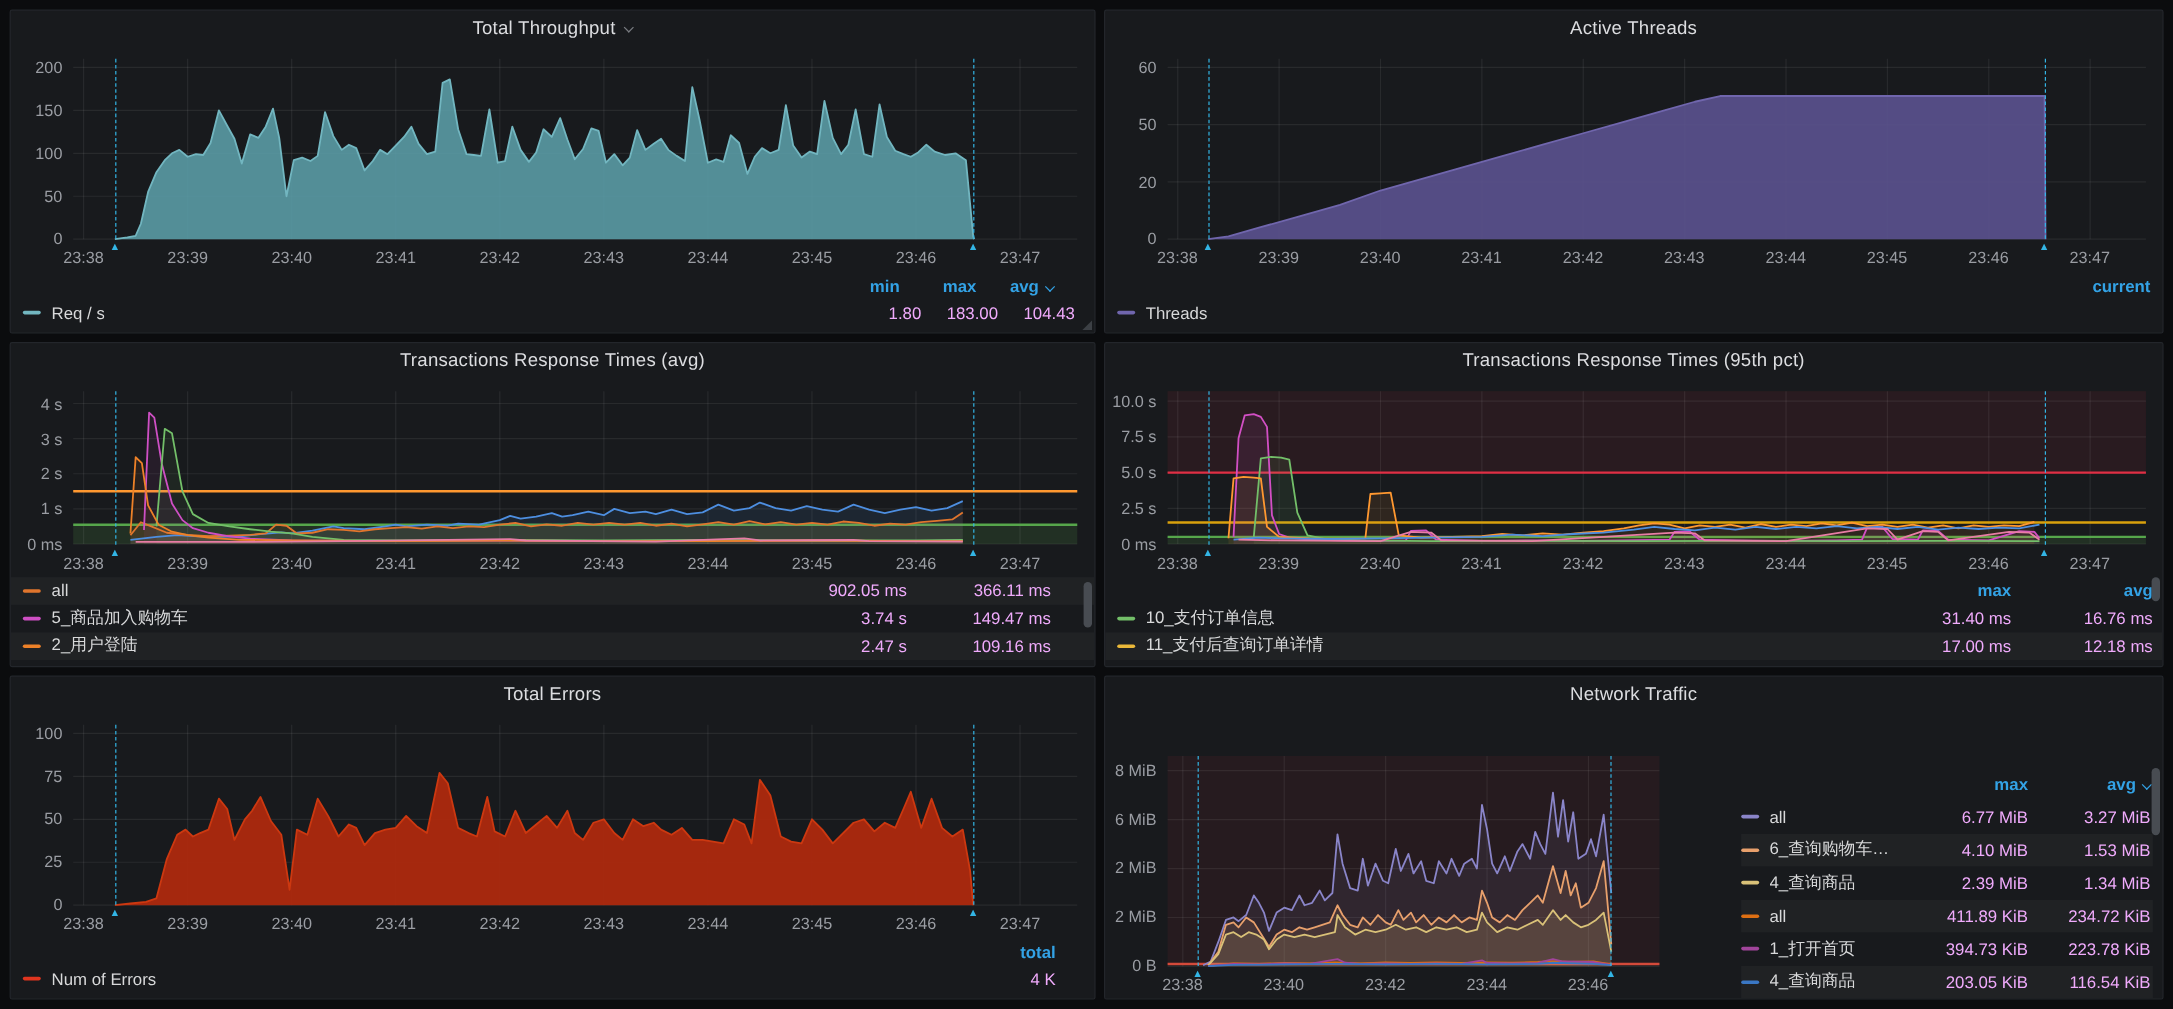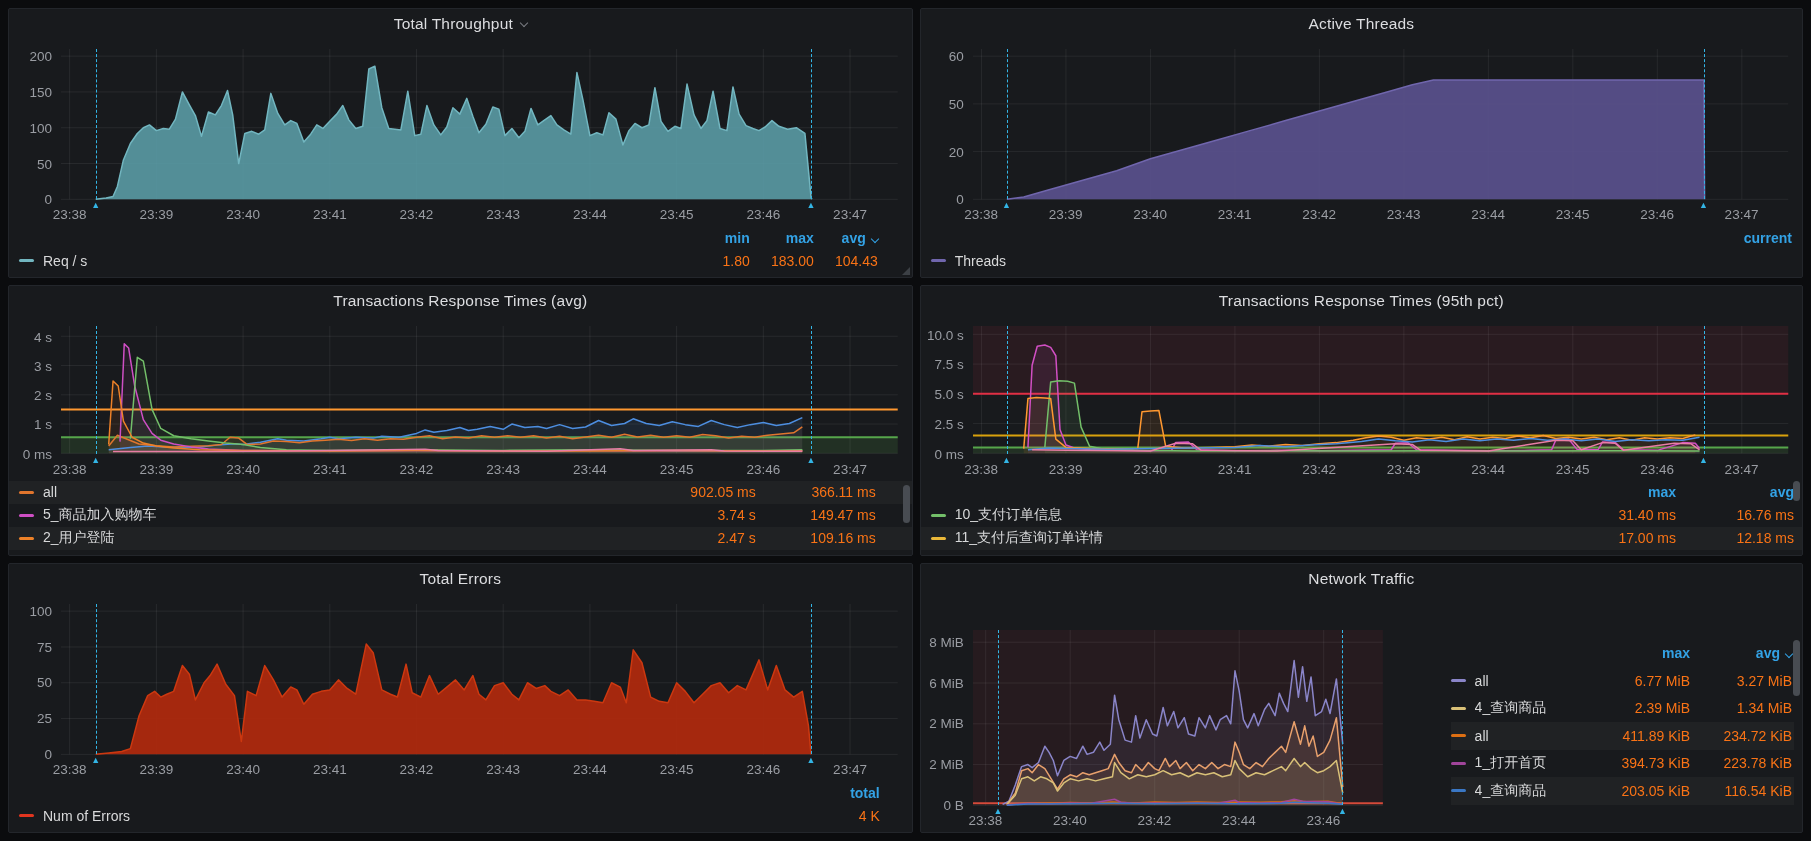--- a/index.html
+++ b/index.html
@@ -18,21 +18,21 @@
   .ytick{position:absolute;right:9px;transform:translateY(-50%);white-space:nowrap;}
   .plot{flex:1;position:relative;}
   .plot svg{position:absolute;left:0;top:0;width:100%;height:100%;overflow:visible;display:block;}
   .x-axis{flex:0 0 27px;position:relative;margin-left:52px;margin-right:14px;color:#9a9da3;font-size:13.5px;}
   .xtick{position:absolute;top:8px;transform:translateX(-50%);white-space:nowrap;}
   .panel-footer{flex:0 0 auto;position:relative;padding-bottom:5px;}
   .stats-line{display:flex;align-items:center;height:23px;font-size:14px;}
   .series-key{display:flex;align-items:center;margin-left:10px;gap:9px;color:#d8d9da;cursor:pointer;}
   .dash{width:15px;height:3px;border-radius:2px;flex:0 0 auto;}
   .spacer{flex:1;}
-  .cell{text-align:right;color:#f97316;white-space:nowrap;flex:0 0 auto;}
+  .cell{text-align:right;color:#f0abfc;white-space:nowrap;flex:0 0 auto;}
   .hdr{color:#33a2e5;font-weight:700;}
   .lrow{display:flex;align-items:center;font-size:14px;color:#d8d9da;}
   .zebra{background:rgba(255,255,255,.035);}
   .lbl{cursor:pointer;white-space:nowrap;overflow:hidden;text-overflow:ellipsis;}
   .ann-line{position:absolute;top:0;bottom:0;width:0;border-left:1px dashed #33b5e5;}
   .ann-tri{position:absolute;bottom:-11px;transform:translateX(-50%);font-size:9px;line-height:1;color:#33b5e5;cursor:pointer;}
   .scroll-thumb{position:absolute;right:2px;width:7px;border-radius:4px;background:#484c52;cursor:pointer;}
   .split{flex-direction:row;}
   .chart-col{flex:0 0 54%;display:flex;flex-direction:column;padding-top:26px;min-width:0;}
   .side-legend{flex:1;position:relative;padding:46px 8px 0 54px;display:flex;flex-direction:column;min-width:0;}
@@ -95,21 +95,21 @@
           <span class="xtick" style="left: 83.9378%;">23:46</span>
           <span class="xtick" style="left: 94.3005%;">23:47</span>
         </div>
       <div class="panel-footer">
           <div class="stats-line" style="padding-right: 34px;">
             <div class="spacer"></div>
             <div class="cell hdr" style="width: 64px;">min</div>
             <div class="cell hdr" style="width: 64px;">max</div>
             <div class="cell hdr" style="width: 64px;">avg<span class="chev hdr-chev"></span></div>
           </div>
-          <div class="stats-line" style="padding-right: 34px;">
+          <div class="stats-line" style="padding-right: 16px;">
             <div class="series-key">
               <span class="dash" style="background: rgb(114, 182, 192);"></span>
               <span class="lbl">Req / s</span>
             </div>
             <div class="spacer"></div>
             <div class="cell val" style="width: 64px;">1.80</div>
             <div class="cell val" style="width: 64px;">183.00</div>
             <div class="cell val" style="width: 64px;">104.43</div>
           </div>
         </div>
@@ -485,20 +485,27 @@
             <div class="cell hdr" style="width: 102px;">max</div>
             <div class="cell hdr" style="width: 102px;">avg<span class="chev hdr-chev"></span></div>
           </div>
           <div class="lrow" style="height: 27.5px; padding: 0px 2px 0px 0px;">
             <span class="dash" style="background: rgb(138, 133, 201); margin-right: 9px;"></span>
             <span class="lbl">all</span>
             <div class="spacer"></div>
             <div class="cell val" style="width: 102px;">6.77 MiB</div>
             <div class="cell val" style="width: 102px;">3.27 MiB</div>
           </div>
+          <div class="lrow zebra" style="height: 27.5px; padding: 0px 2px 0px 0px;">
+            <span class="dash" style="background: rgb(232, 160, 108); margin-right: 9px;"></span>
+            <span class="lbl">6_查询购物车信息</span>
+            <div class="spacer"></div>
+            <div class="cell val" style="width: 102px;">4.10 MiB</div>
+            <div class="cell val" style="width: 102px;">1.53 MiB</div>
+          </div>
           <div class="lrow" style="height: 27.5px; padding: 0px 2px 0px 0px;">
             <span class="dash" style="background: rgb(217, 193, 120); margin-right: 9px;"></span>
             <span class="lbl">4_查询商品</span>
             <div class="spacer"></div>
             <div class="cell val" style="width: 102px;">2.39 MiB</div>
             <div class="cell val" style="width: 102px;">1.34 MiB</div>
           </div>
           <div class="lrow zebra" style="height: 27.5px; padding: 0px 2px 0px 0px;">
             <span class="dash" style="background: rgb(221, 111, 19); margin-right: 9px;"></span>
             <span class="lbl">all</span>

